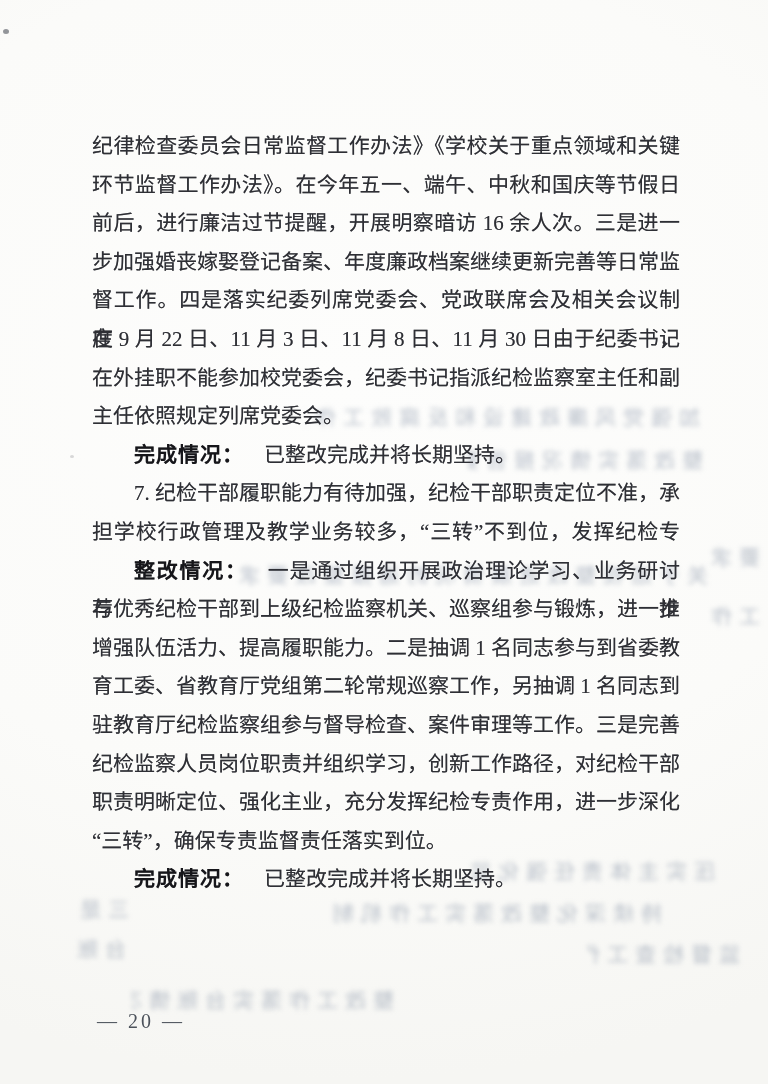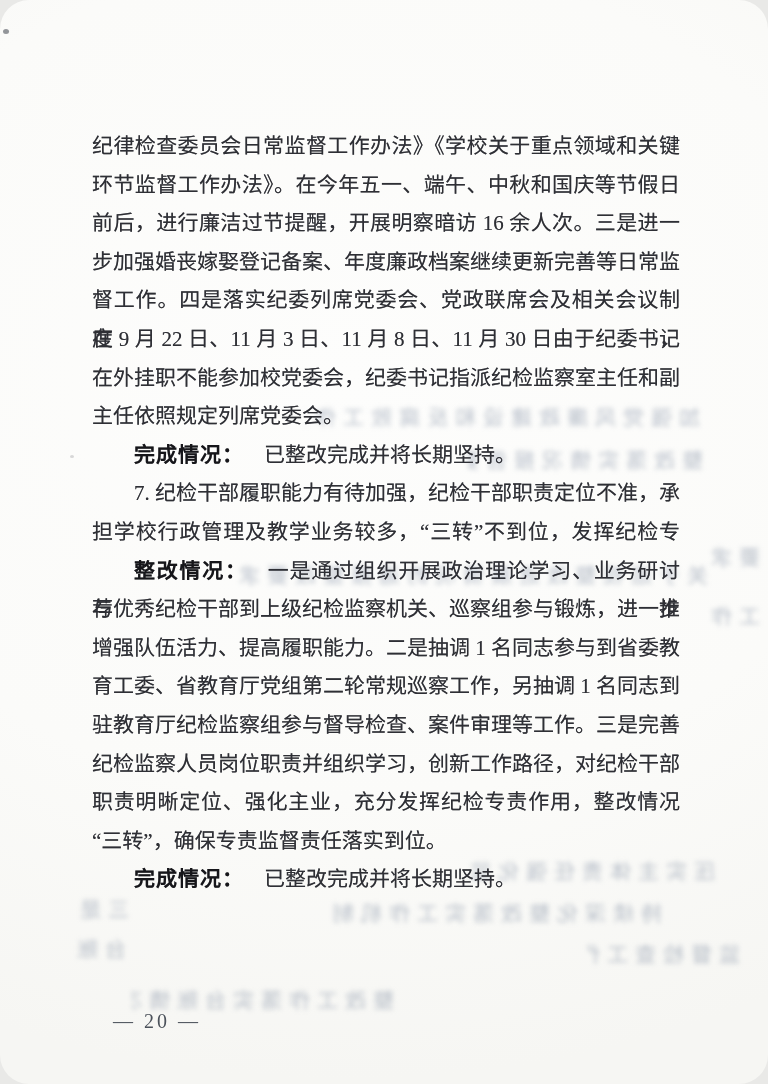--- a/index.html
+++ b/index.html
@@ -8,21 +8,20 @@
     width: 768px; height: 1084px;
     background: #e9e9e7;
     font-family: "Liberation Serif", "DejaVu Serif", serif;
   }
   .page {
     position: relative;
     width: 768px; height: 1084px;
     background:
       radial-gradient(ellipse 900px 700px at 45% 35%, #fdfdfc 0%, #fbfbf9 60%, #f6f6f3 100%);
     overflow: hidden;
-    border-radius: 29px;
   }
   
   .speck {
     position: absolute;
     background: rgba(60,65,75,0.55);
     border-radius: 50%;
   }
   .speck.s1 { left: 3px; top: 29px; width: 6px; height: 5px; }
   .speck.s2 { left: 70px; top: 455px; width: 4px; height: 3px; opacity:.35; }
 
@@ -68,21 +67,20 @@
     margin-right: 20px;
   }
   
   .footer {
     position: absolute;
     left: 97px; top: 1006px;
     font-size: 20px;
     line-height: 30px;
     color: #4c525b;
     letter-spacing: 3px;
-    margin-left: 16px;
   }
 </style>
 </head>
 <body>
 
 <div class="page">
 
   <div class="bleed-layer">
       <span class="ghost" style="left: 305px; top: 401px; width: 395px;">加强党风廉政建设和反腐败工作责任制落实</span>
       <span class="ghost" style="left: 468px; top: 444px; width: 235px;">整改落实情况报告要求</span>
@@ -111,21 +109,21 @@
       <div class="line">主任依照规定列席党委会。</div>
       <div class="line indent"><b class="plabel">完成情况：</b>已整改完成并将长期坚持。</div>
       <div class="line jfull indent">7. 纪检干部履职能力有待加强，纪检干部职责定位不准，承</div>
       <div class="line jfull">担学校行政管理及教学业务较多，“三转”不到位，发挥纪检专</div>
       <div class="line jfull indent"><b class="plabel">整改情况：</b>一是通过组织开展政治理论学习、业务研讨与推</div>
       <div class="line jfull">荐优秀纪检干部到上级纪检监察机关、巡察组参与锻炼，进一步</div>
       <div class="line jfull">增强队伍活力、提高履职能力。二是抽调 1 名同志参与到省委教</div>
       <div class="line jfull">育工委、省教育厅党组第二轮常规巡察工作，另抽调 1 名同志到</div>
       <div class="line jfull">驻教育厅纪检监察组参与督导检查、案件审理等工作。三是完善</div>
       <div class="line jfull">纪检监察人员岗位职责并组织学习，创新工作路径，对纪检干部</div>
-      <div class="line jfull">职责明晰定位、强化主业，充分发挥纪检专责作用，整改情况</div>
+      <div class="line jfull">职责明晰定位、强化主业，充分发挥纪检专责作用，进一步深化</div>
       <div class="line">“三转”，确保专责监督责任落实到位。</div>
       <div class="line indent"><b class="plabel">完成情况：</b>已整改完成并将长期坚持。</div>
     </div>
 
   <div class="footer">
     <span>— 20 —</span>
   </div>
 
 </div>
 

